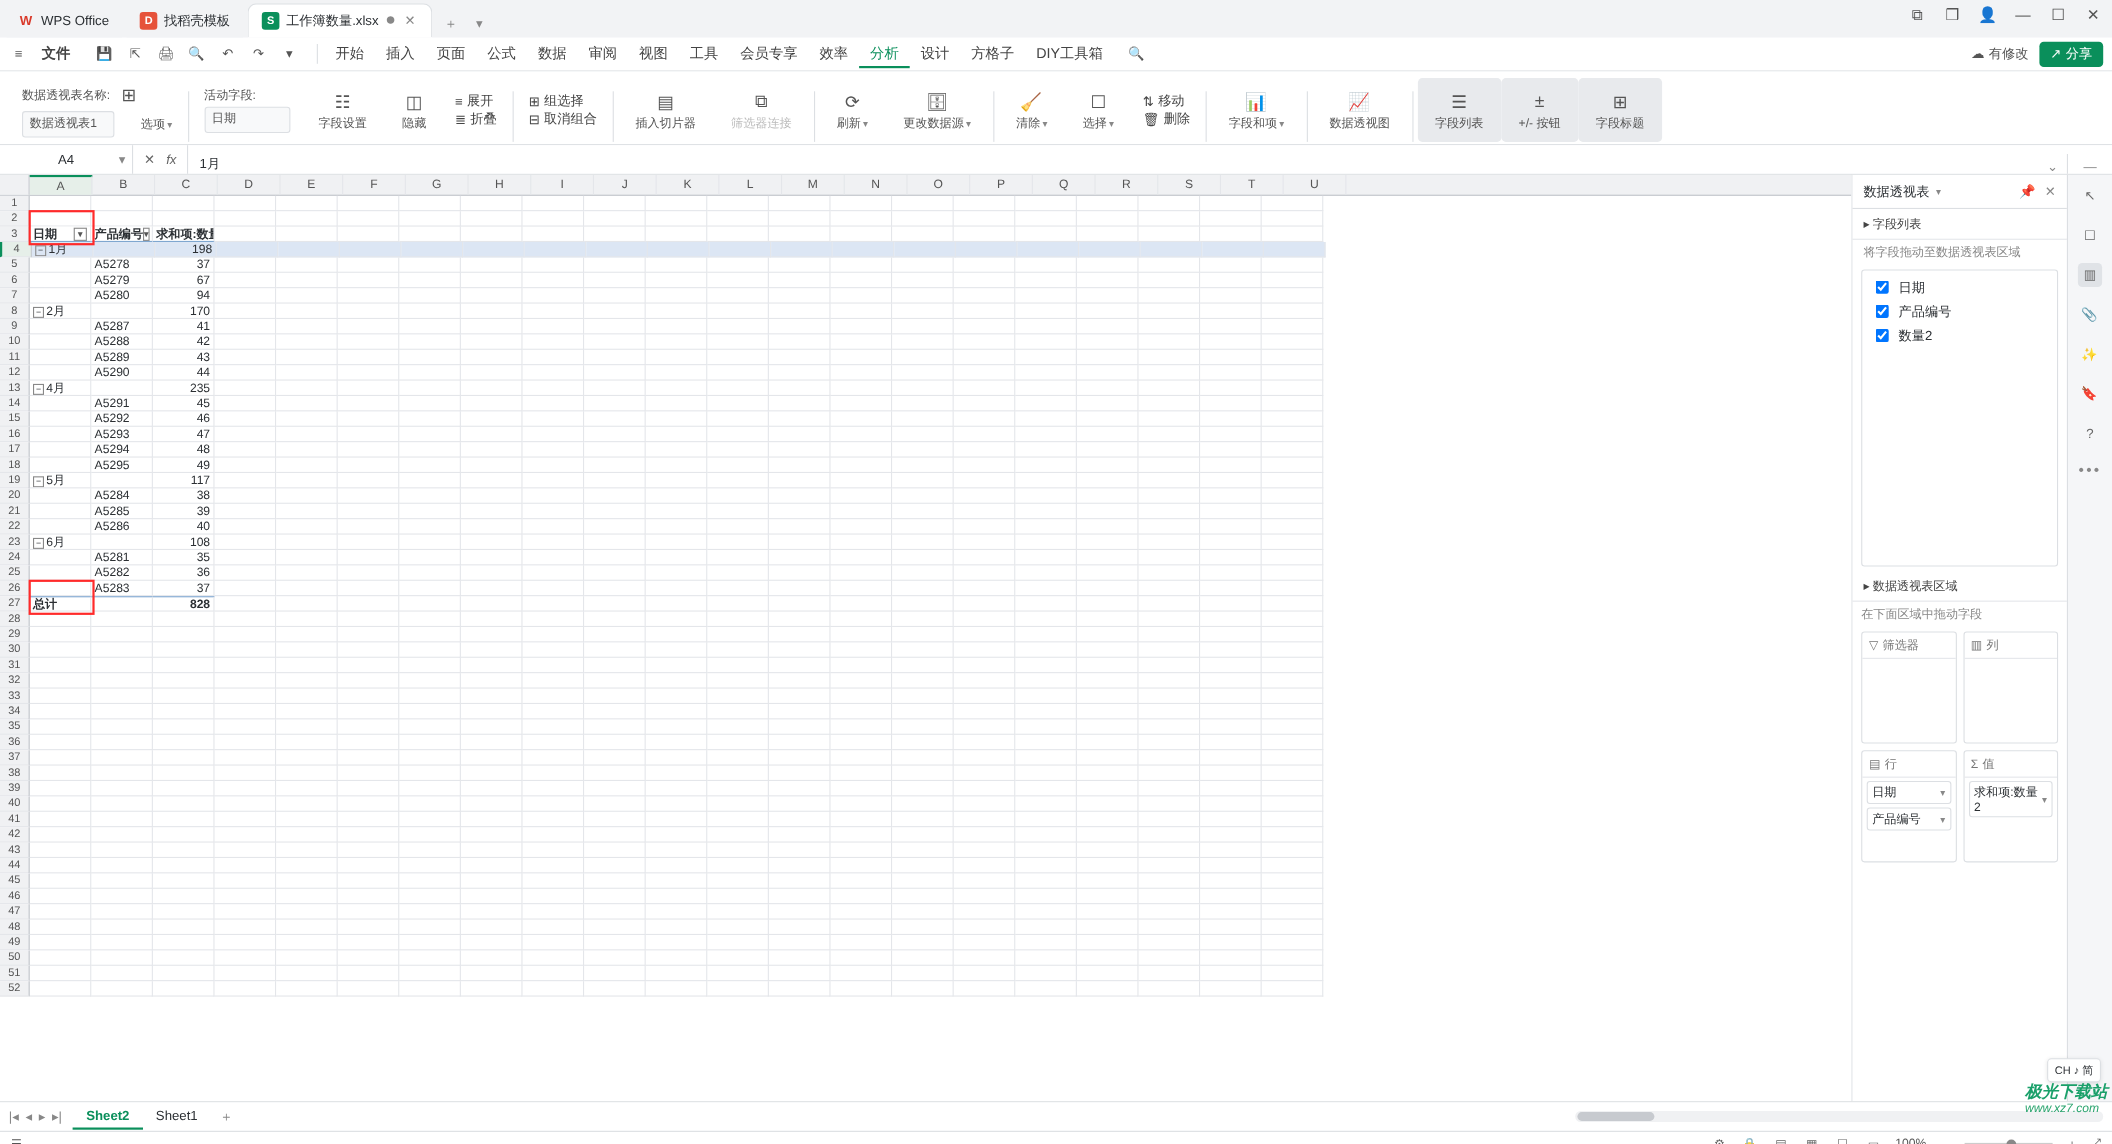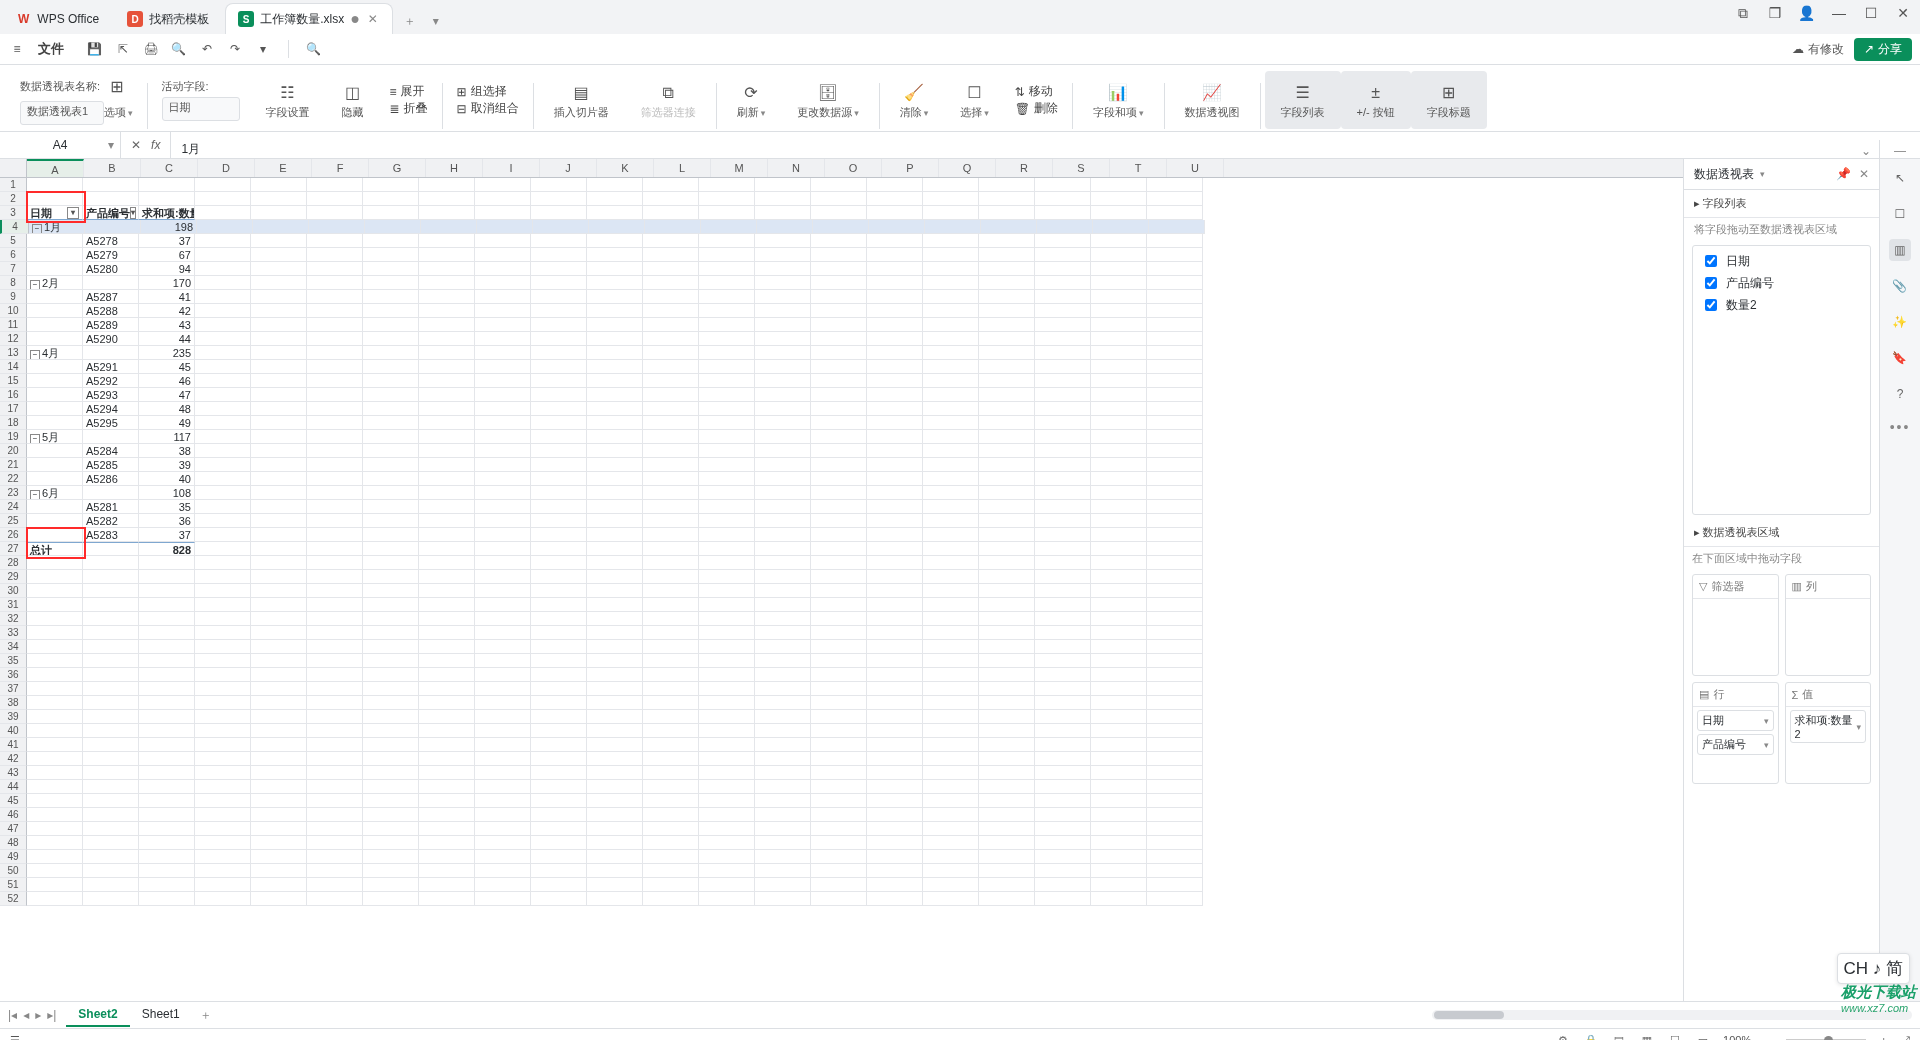--- a/index.html
+++ b/index.html
@@ -78,21 +78,21 @@
     border-bottom:1px solid var(--border);
   }
   .ribbon .group { display:flex; flex-direction:column; align-items:stretch; justify-content:center; padding: 2px 10px; height:54px; position:relative; }
   .ribbon .group-sep { width:1px;height:46px;background:var(--border);margin:0 4px; }
   .ribbon-label { font-size:11px; color:#555; text-align:center; line-height:1.1; }
   .ribbon-icon { width:22px;height:22px;display:flex;align-items:center;justify-content:center;color:#555;font-size:16px; }
   .big-btn { display:flex;flex-direction:column;align-items:center;gap:2px;padding:2px 6px; }
   .big-btn.disabled { color:#bbb; }
   .name-row { display:flex;align-items:center;gap:6px;font-size:11px;color:#555;margin-bottom:3px; }
   .name-input { border:1px solid var(--border);background:#f8f9fa;padding:2px 6px;height:18px;width:70px;font-size:11px;border-radius:3px; }
-  .small-btn-row { display:flex;gap:0;align-items:center;font-size:11px;color:#555; }
+  .small-btn-row { display:flex;gap:24px;align-items:center;font-size:11px;color:#555; }
   .chev { font-size:9px;color:#888;margin-left:2px; }
   .small-item { display:flex;align-items:center;gap:4px;font-size:12px;color:#444; }
   .group-active-bg { background:#e8eaed;border-radius:4px; }
   
   .fx-row {
     height: 26px; background:#fff; border-bottom:1px solid var(--border);
     display:flex; align-items:flex-end;
   }
   .name-box { width:120px;display:flex;align-items:center;justify-content:center;border-right:1px solid var(--border);height:100%; position:relative; }
   .name-box-text { font-size:12px; }
@@ -145,21 +145,21 @@
   .sheet-strip .hscroll { margin-left:auto;width:480px;height:10px;background:#f0f1f3;border-radius:5px;position:relative; }
   .sheet-strip .hscroll .thumb { position:absolute;left:2px;top:1px;width:70px;height:8px;background:#c7cacf;border-radius:4px; }
   
   .statusbar { height:22px;background:#fff;border-top:1px solid var(--border);display:flex;align-items:center;padding:0 10px;font-size:11px;color:#555; }
   .statusbar .right { margin-left:auto;display:flex;align-items:center;gap:12px; }
   .zoom-slider { width:80px;height:3px;background:#ccc;position:relative; }
   .zoom-slider .knob { position:absolute;left:38px;top:-3px;width:9px;height:9px;border-radius:50%;background:#888; }
   .view-icon { width:16px;height:16px;display:flex;align-items:center;justify-content:center;color:#666; }
   
   .watermark { position:absolute;right:4px;bottom:26px;font-size:11px;color:#1aa06a;font-style:italic; }
-  .ime-pill { position:absolute;right:10px;bottom:56px;background:#fff;border:1px solid var(--border);border-radius:4px;padding:3px 6px;font-size:17px;box-shadow:0 1px 4px rgba(0,0,0,.1); }
+  .ime-pill { position:absolute;right:10px;bottom:56px;background:#fff;border:1px solid var(--border);border-radius:4px;padding:3px 6px;font-size:10px;box-shadow:0 1px 4px rgba(0,0,0,.1); }
   .col-h:first-of-type { }
 </style>
 </head>
 <body>
 
 <div class="titlebar">
   <div class="tab">
     <span class="wps-logo">W</span>
     <span>WPS Office</span>
   </div>
@@ -191,20 +191,36 @@
   <div class="qa-group">
     <span class="qa-icon">💾</span>
     <span class="qa-icon">⇱</span>
     <span class="qa-icon">🖨</span>
     <span class="qa-icon">🔍</span>
     <span class="qa-icon">↶</span>
     <span class="qa-icon">↷</span>
     <span class="qa-icon">▾</span>
   </div>
   <span style="width:1px;height:18px;background:var(--border);margin:0 4px;"></span>
+  <div id="menu-items" style="display:flex;">
+      <span class="menu-item">开始</span>
+      <span class="menu-item">插入</span>
+      <span class="menu-item">页面</span>
+      <span class="menu-item">公式</span>
+      <span class="menu-item">数据</span>
+      <span class="menu-item">审阅</span>
+      <span class="menu-item">视图</span>
+      <span class="menu-item">工具</span>
+      <span class="menu-item">会员专享</span>
+      <span class="menu-item">效率</span>
+      <span class="menu-item active">分析</span>
+      <span class="menu-item">设计</span>
+      <span class="menu-item">方格子</span>
+      <span class="menu-item">DIY工具箱</span>
+    </div>
   <span class="qa-icon" style="margin-left:10px">🔍</span>
   <div class="right-group">
     <div class="btn-change">
       <span>☁</span>
       <span>有修改</span>
     </div>
     <div class="btn-share">
       <span>↗</span>
       <span>分享</span>
     </div>

